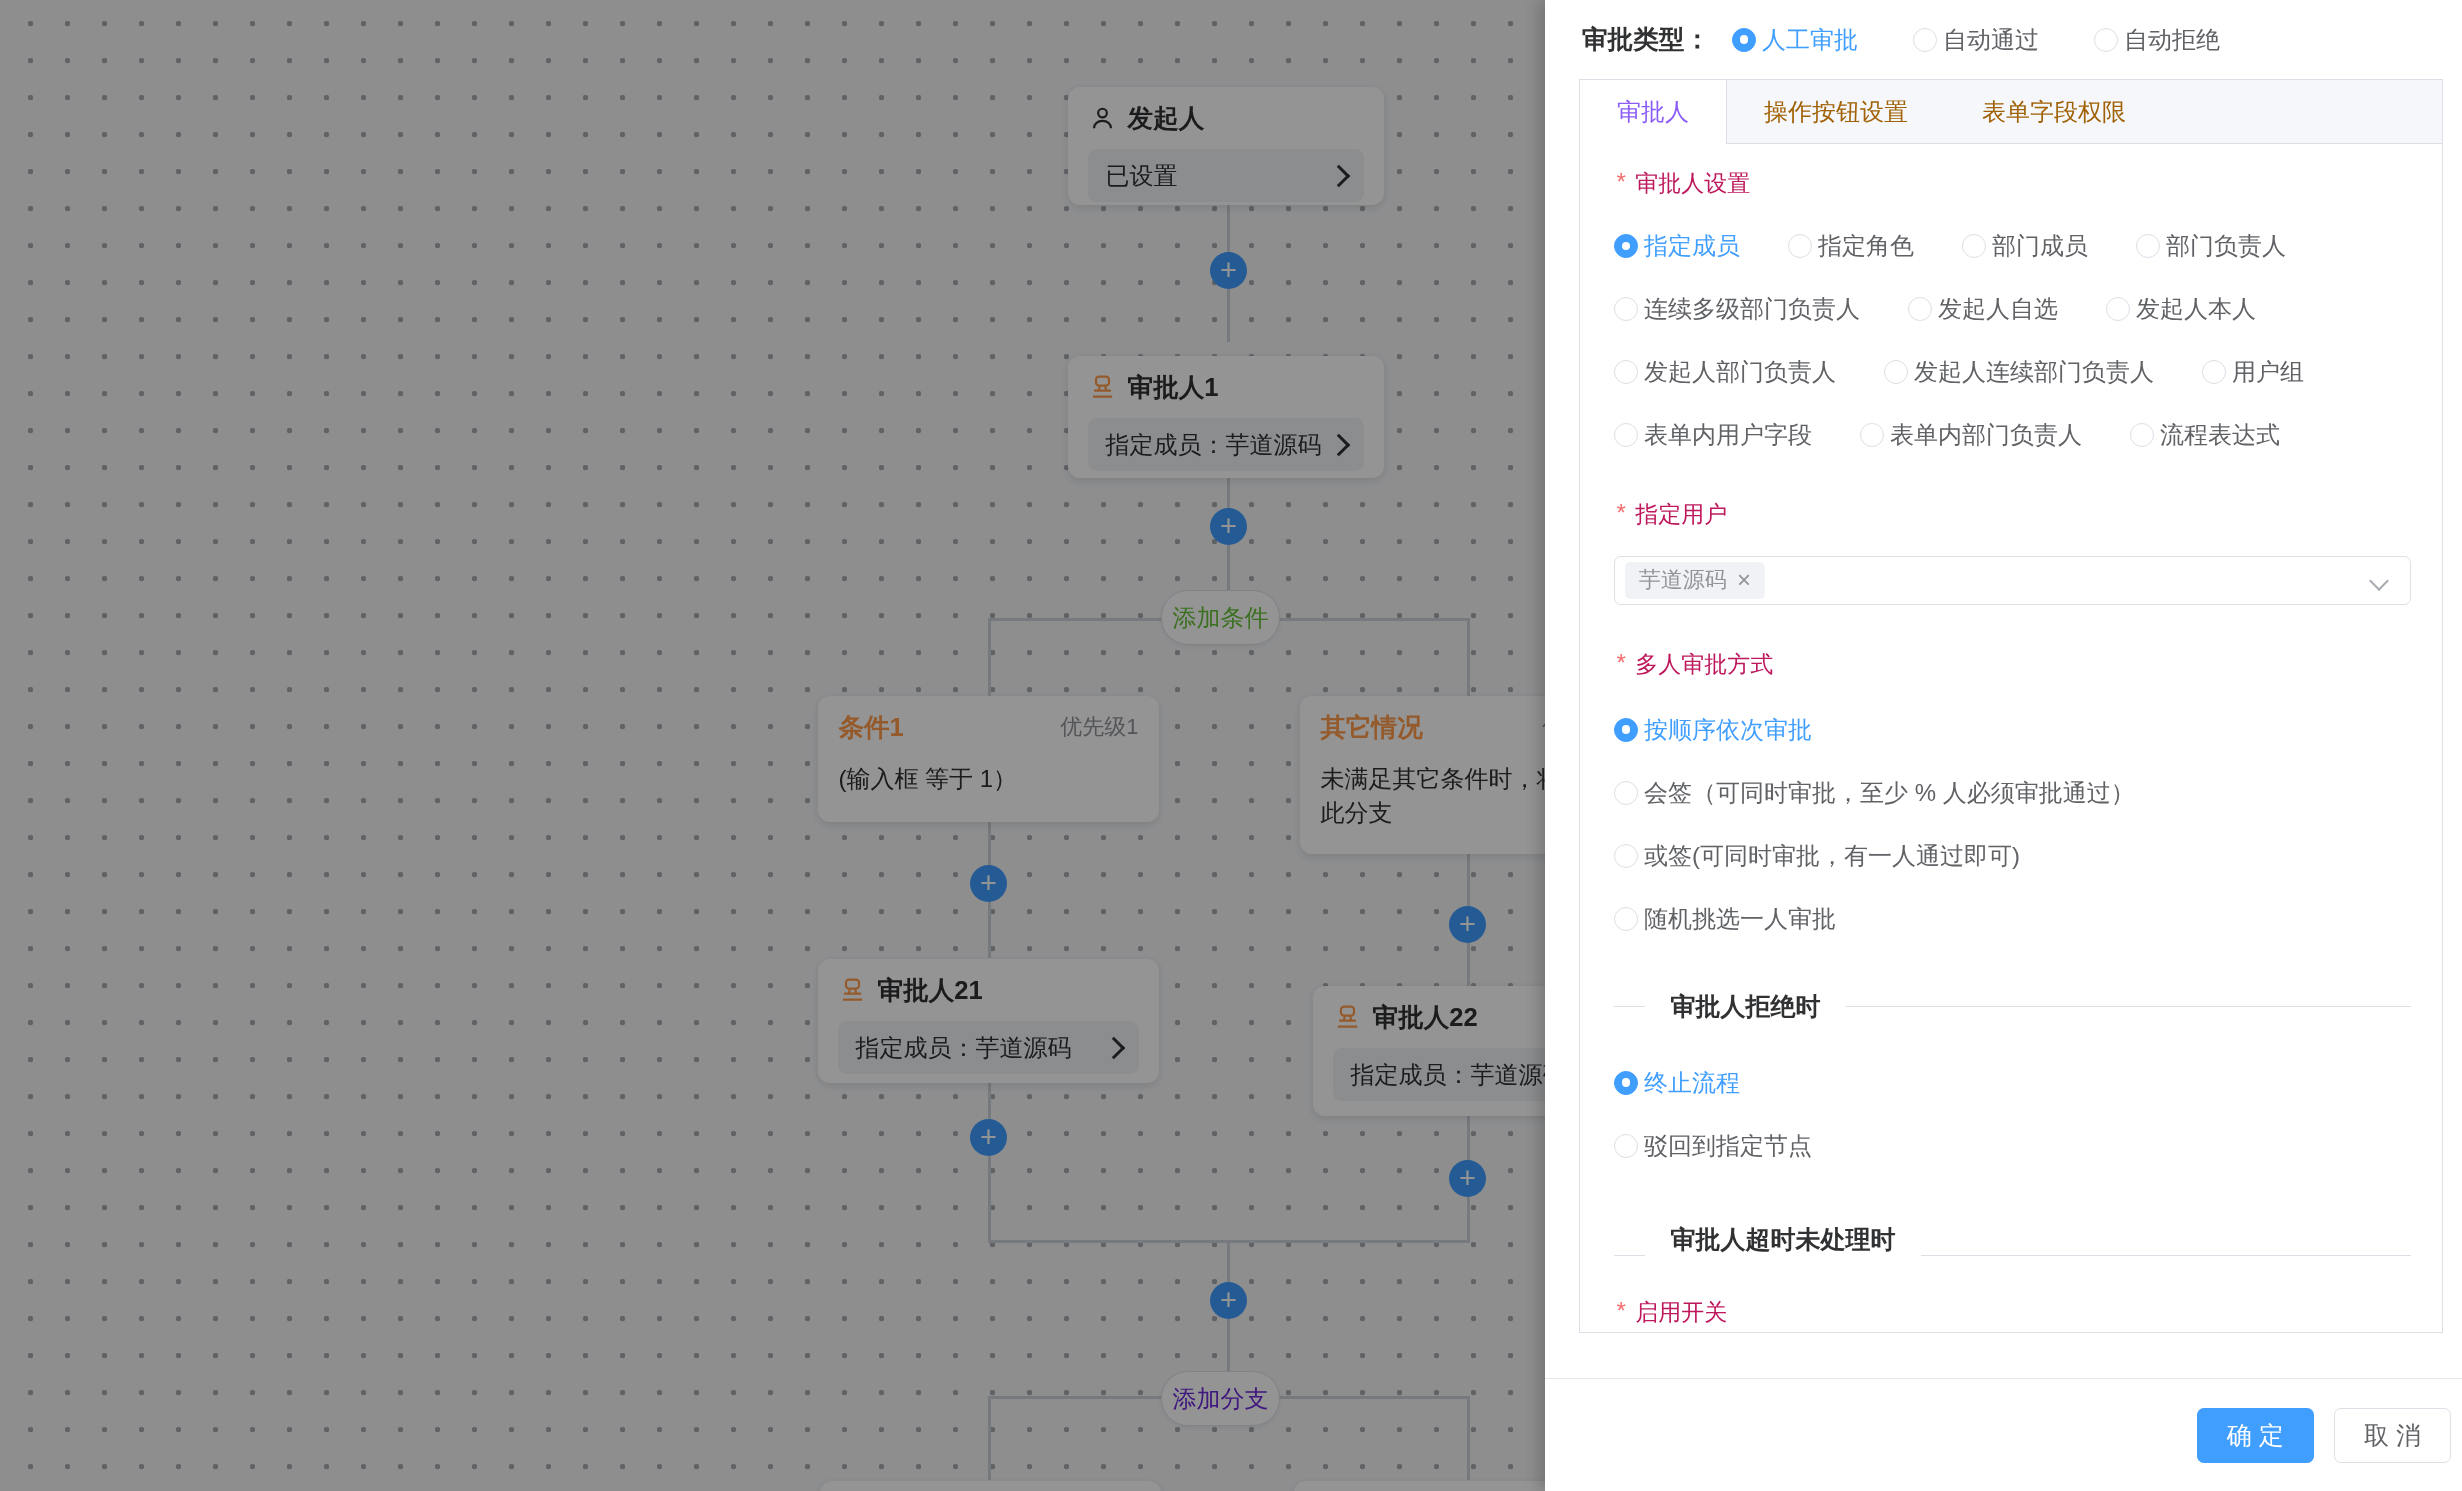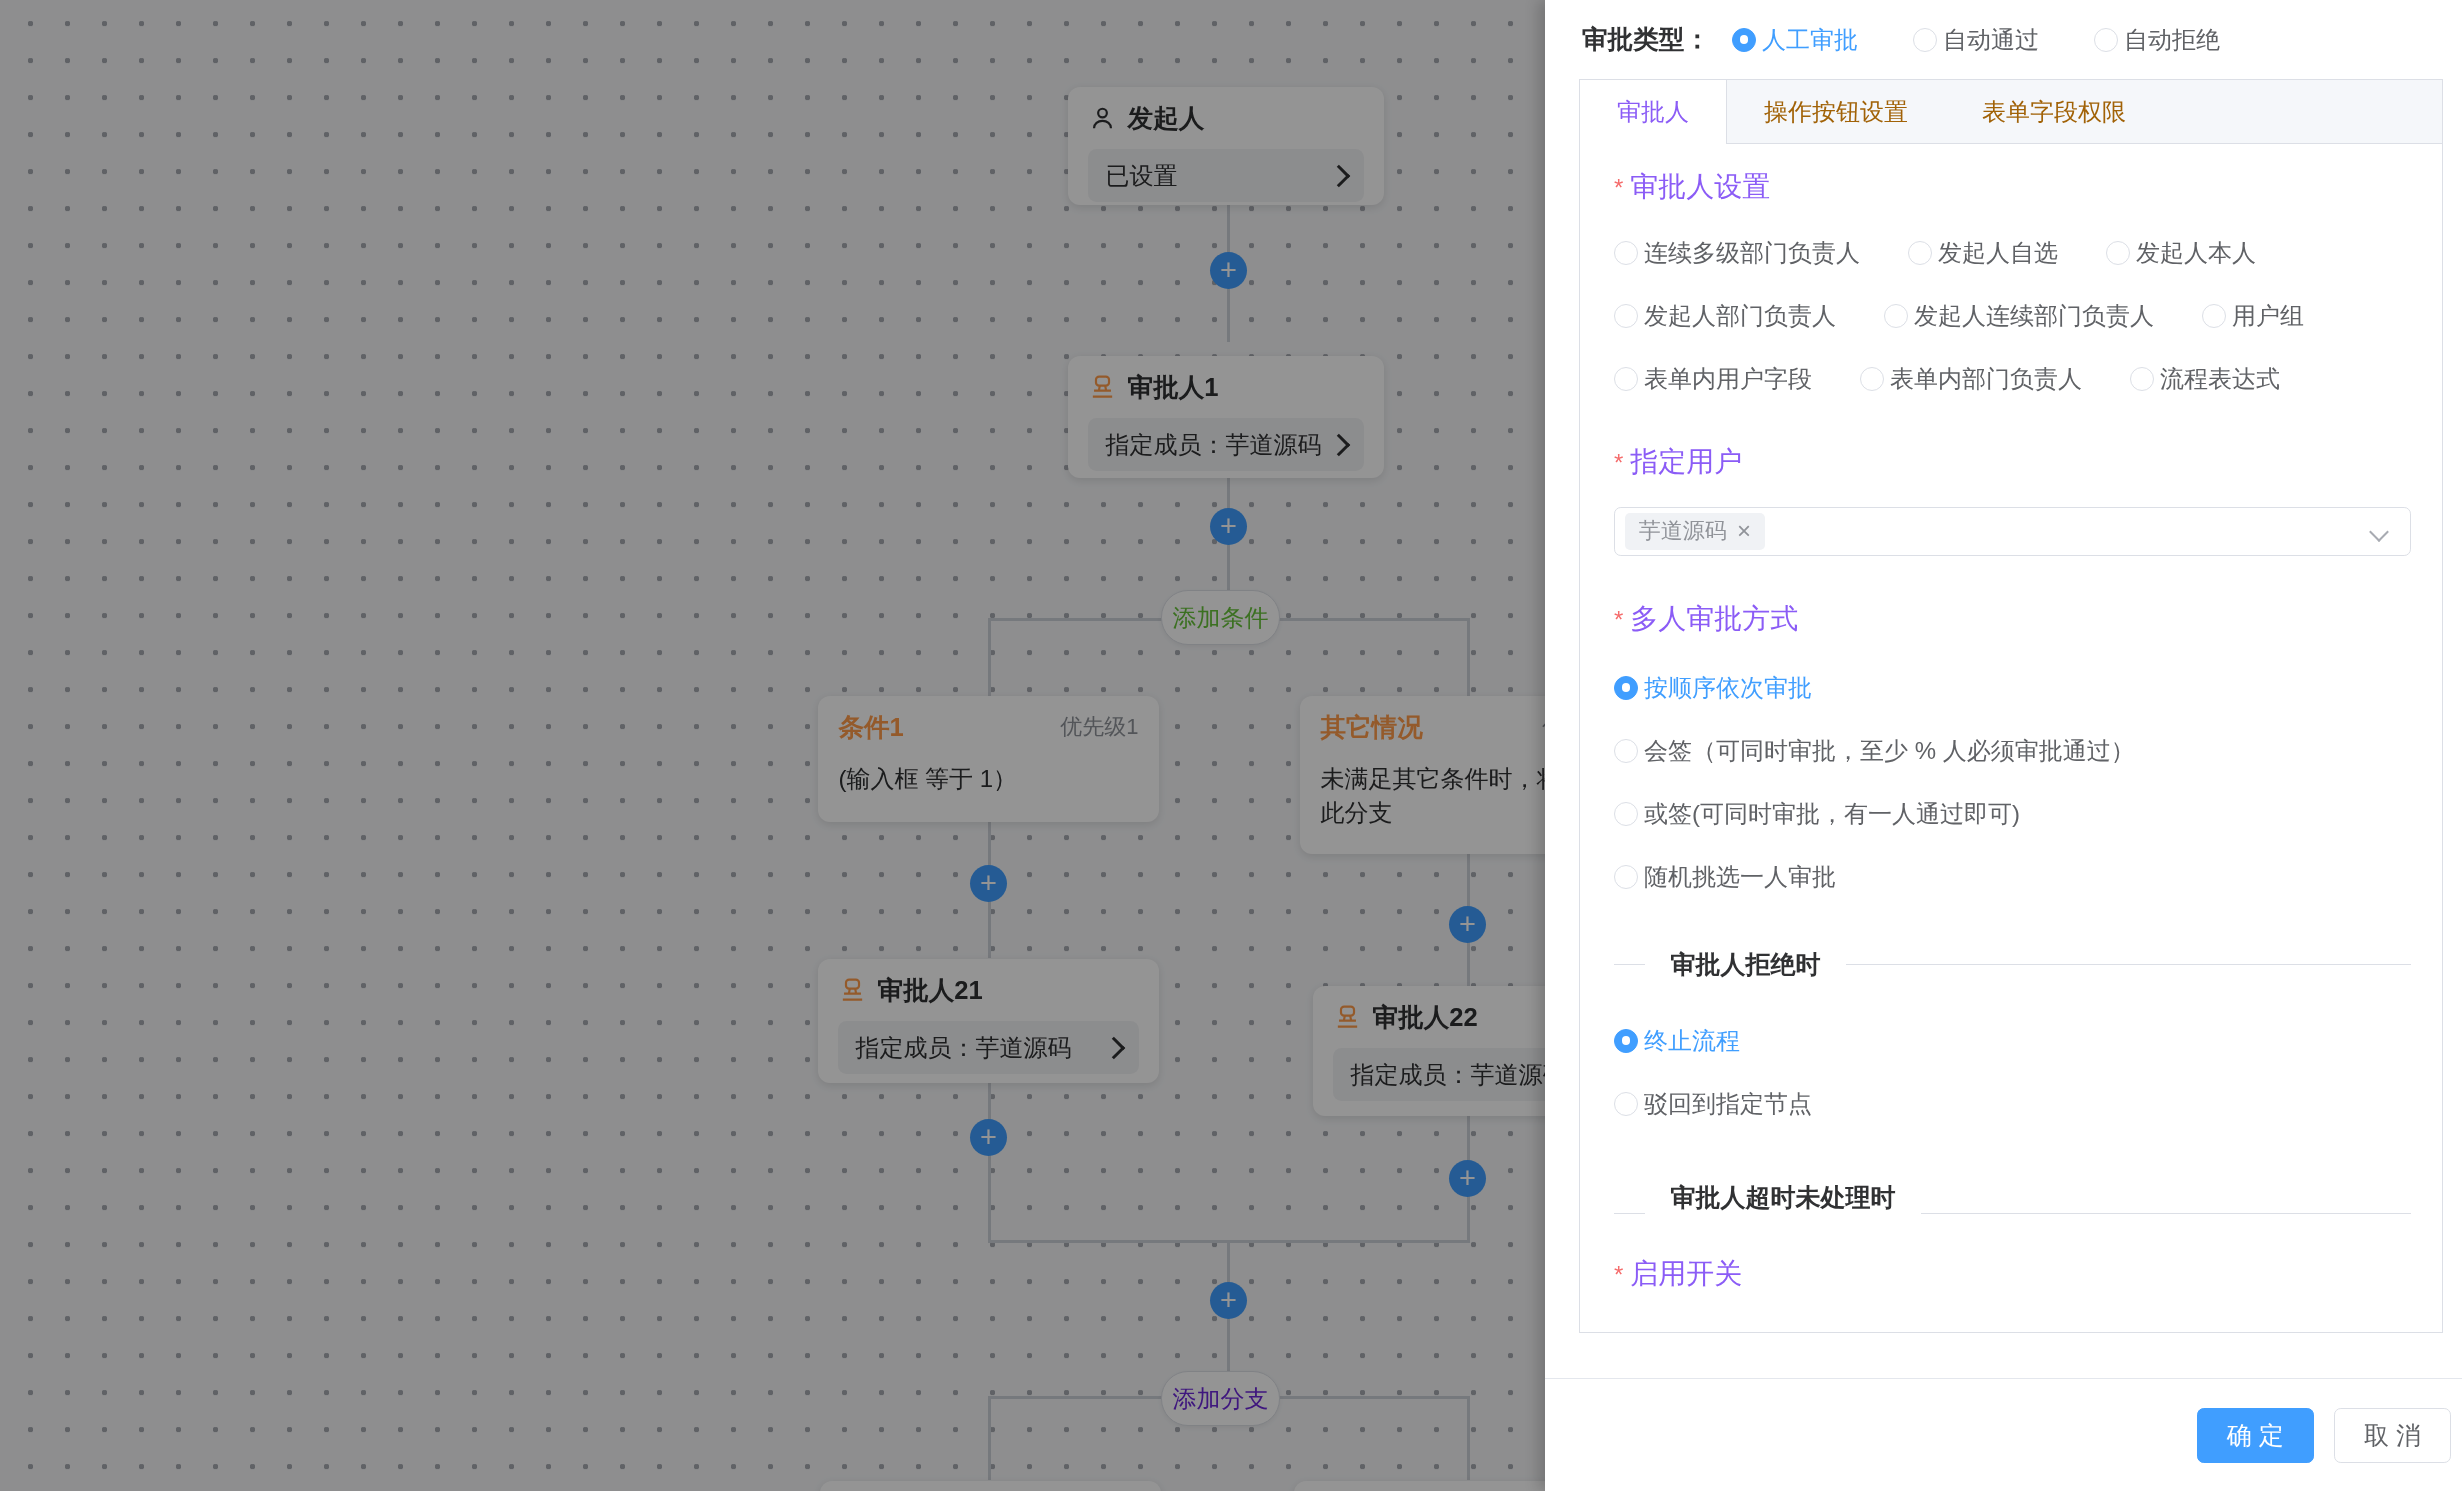--- a/index.html
+++ b/index.html
@@ -41,21 +41,21 @@
   .rdo.sel::after{content:"";position:absolute;left:50%;top:50%;width:8.5px;height:8.5px;margin:-4.3px 0 0 -4.3px;border-radius:50%;background:#fff;}
   .rlbl{font-size:24px;color:#606266;white-space:nowrap;}
   .rlbl.sel{color:#409eff;}
 
   .tabs{flex:none;height:1254px;margin:0 20.4px 0 34px;border:0.9px solid #dcdfe6;box-sizing:border-box;display:flex;flex-direction:column;background:#fff;}
   .tabbar{flex:none;height:63px;background:#f5f7fa;border-bottom:0.9px solid #dcdfe6;display:flex;}
   .tab{height:63px;display:flex;align-items:center;padding:0 37px;font-size:24px;color:#a16207;cursor:pointer;box-sizing:border-box;}
   .tab.active{background:#fff;color:#8b5cf6;border-right:0.9px solid #dcdfe6;margin-bottom:-0.9px;height:64px;}
 
   .pane{flex:1;overflow:hidden;padding:24px 31px 0 34px;box-sizing:border-box;}
-  .flabel{font-size:28px;color:#8b5cf6;}
+  .flabel{font-size:23px;color:#be185d;font-family:Liberation Mono, monospace;}
   .req::before{content:"*";color:#f56c6c;margin-right:6.8px;font-size:24px;}
   .rg-row{display:flex;gap:48px;margin-top:31px;align-items:center;}
   .mt-lg{margin-top:48px;}
   .select-box{margin-top:25.6px;height:49px;border:1.7px solid #dcdfe6;border-radius:6.8px;display:flex;align-items:center;
     padding:0 20.4px 0 10.2px;box-sizing:border-box;position:relative;}
   .tag{height:37px;background:#f0f2f5;border-radius:5.1px;display:flex;align-items:center;gap:10.2px;padding:0 13.6px;
     font-size:22px;color:#909399;}
   .tag-x{color:#909399;font-size:24px;line-height:1;cursor:pointer;}
   .chev-d{position:absolute;right:24px;top:17px;width:12px;height:12px;border-top:2.6px solid #a8abb2;border-right:2.6px solid #a8abb2;transform:rotate(135deg);}
   .vopt{margin-top:31px;}
@@ -240,20 +240,38 @@
             <span>表单字段权限</span>
           </div>
       </div>
 
       <div class="pane">
 
         <div class="flabel req">审批人设置</div>
 
         <div class="rg-row">
           <label class="ritem">
+              <span class="rdo sel"></span>
+              <span class="rlbl sel">指定成员</span>
+            </label>
+          <label class="ritem">
+              <span class="rdo"></span>
+              <span class="rlbl">指定角色</span>
+            </label>
+          <label class="ritem">
+              <span class="rdo"></span>
+              <span class="rlbl">部门成员</span>
+            </label>
+          <label class="ritem">
+              <span class="rdo"></span>
+              <span class="rlbl">部门负责人</span>
+            </label>
+        </div>
+        <div class="rg-row">
+          <label class="ritem">
               <span class="rdo"></span>
               <span class="rlbl">连续多级部门负责人</span>
             </label>
           <label class="ritem">
               <span class="rdo"></span>
               <span class="rlbl">发起人自选</span>
             </label>
           <label class="ritem">
               <span class="rdo"></span>
               <span class="rlbl">发起人本人</span>

